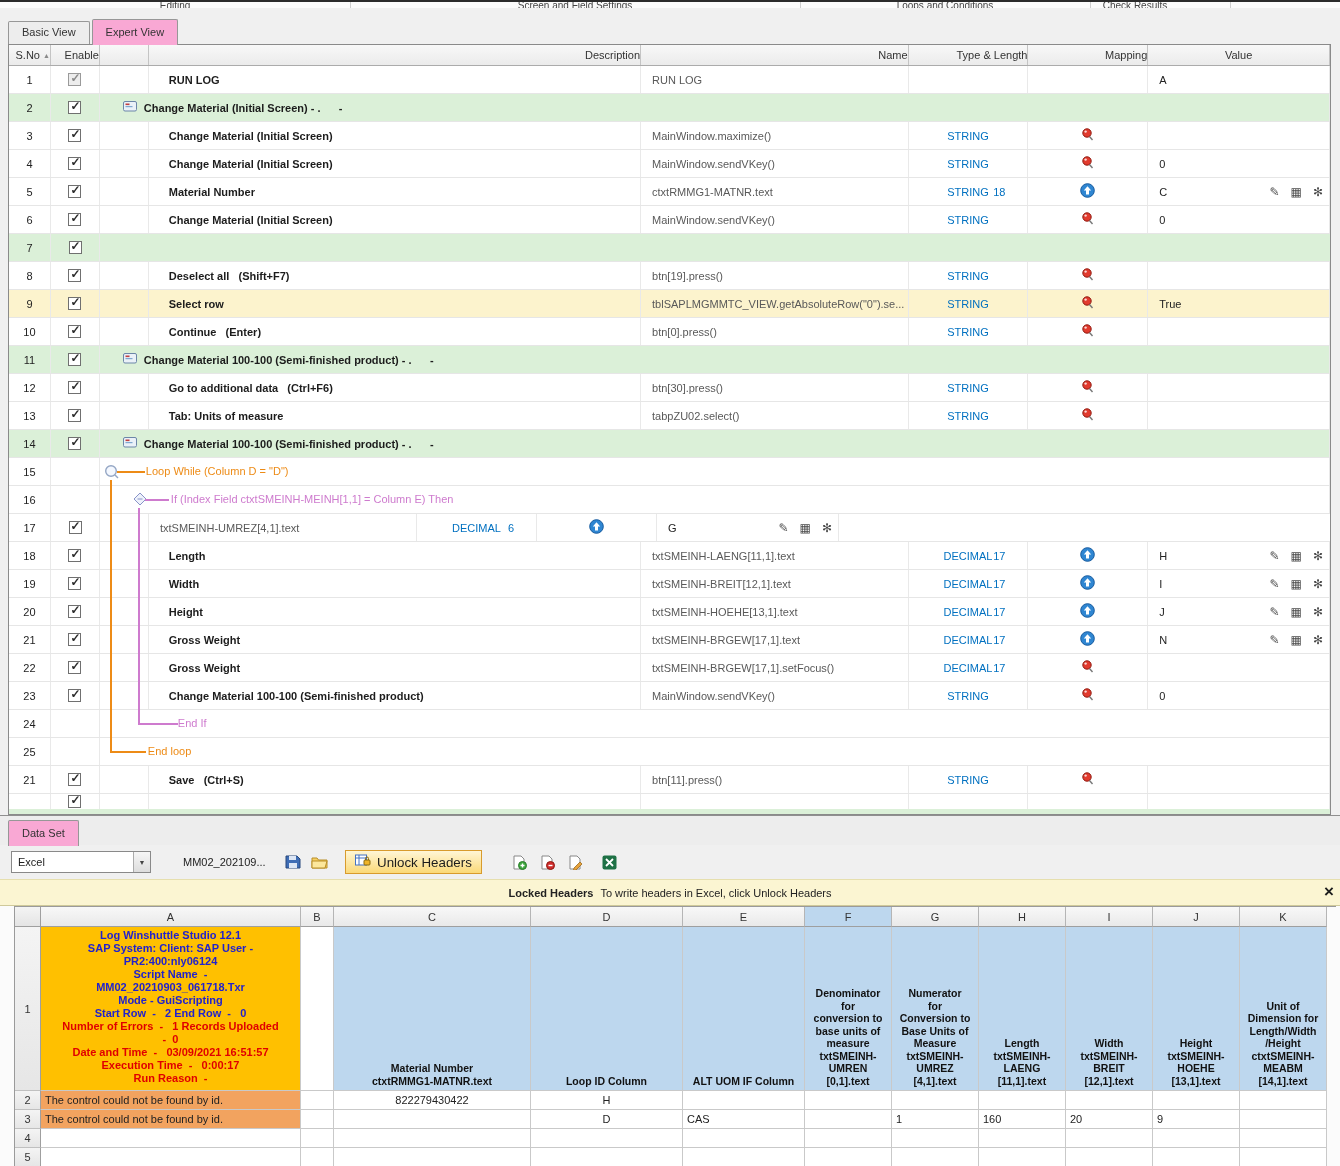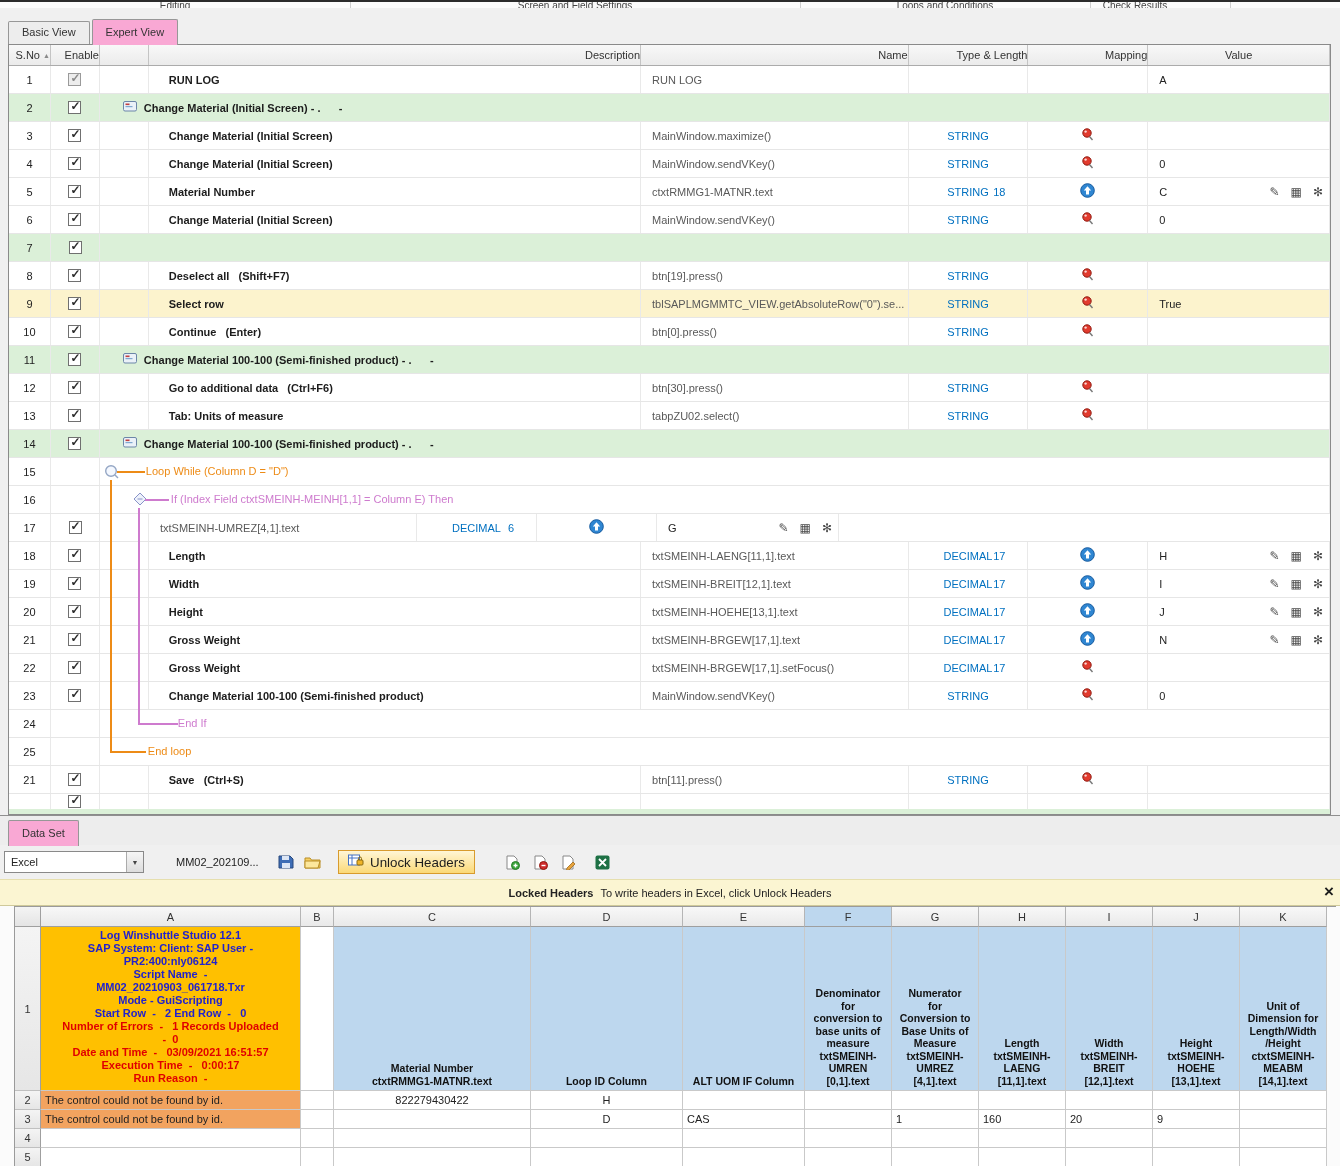--- a/index.html
+++ b/index.html
@@ -60,21 +60,21 @@
   .flow-text.if{left:71px;color:#CE7BCE;}
   .flow-text.endif{left:78px;color:#CE7BCE;}
   .overlay{position:absolute;left:0;top:0;right:0;bottom:0;pointer-events:none;}
   .ln{position:absolute;}
   .ln.o{background:#ED8B16;}
   .ln.p{background:#CE7BCE;}
 
   
   #ds-tabbar{height:30px;background:#EDEDED;border-top:1px solid #8f8f8f;display:flex;align-items:flex-end;padding-left:8px;}
   
-  #ds-toolbar{height:34px;background:#F0F0F0;display:flex;align-items:center;padding-left:4px;}
+  #ds-toolbar{height:34px;background:#F0F0F0;display:flex;align-items:center;padding-left:11px;}
   .combo{width:140px;height:22px;background:#fff;border:1px solid #898989;display:flex;align-items:center;position:relative;padding-left:6px;}
   .combo-arrow{position:absolute;right:0;top:0;width:17px;height:20px;background:linear-gradient(#F6F6F6,#DDDDDD);
        border-left:1px solid #ABABAB;display:flex;align-items:center;justify-content:center;font-size:7px;color:#444;}
   .file-label{margin-left:32px;width:90px;white-space:nowrap;overflow:hidden;color:#1c1c1c;}
   .tbtn{width:24px;height:24px;display:flex;align-items:center;justify-content:center;border:1px solid transparent;background:transparent;padding:0;}
   .unlock{display:flex;align-items:center;gap:6px;margin-left:14px;height:24px;padding:0 9px;
       border:1px solid #D89B2D;background:linear-gradient(#FFF6D6,#FBD978);color:#1c1c1c;}
   
   #banner{height:27px;background:#FBF5D2;border-top:1px solid #E6DFAE;border-bottom:1px solid #CFC99A;
       display:flex;align-items:center;justify-content:center;position:relative;}

